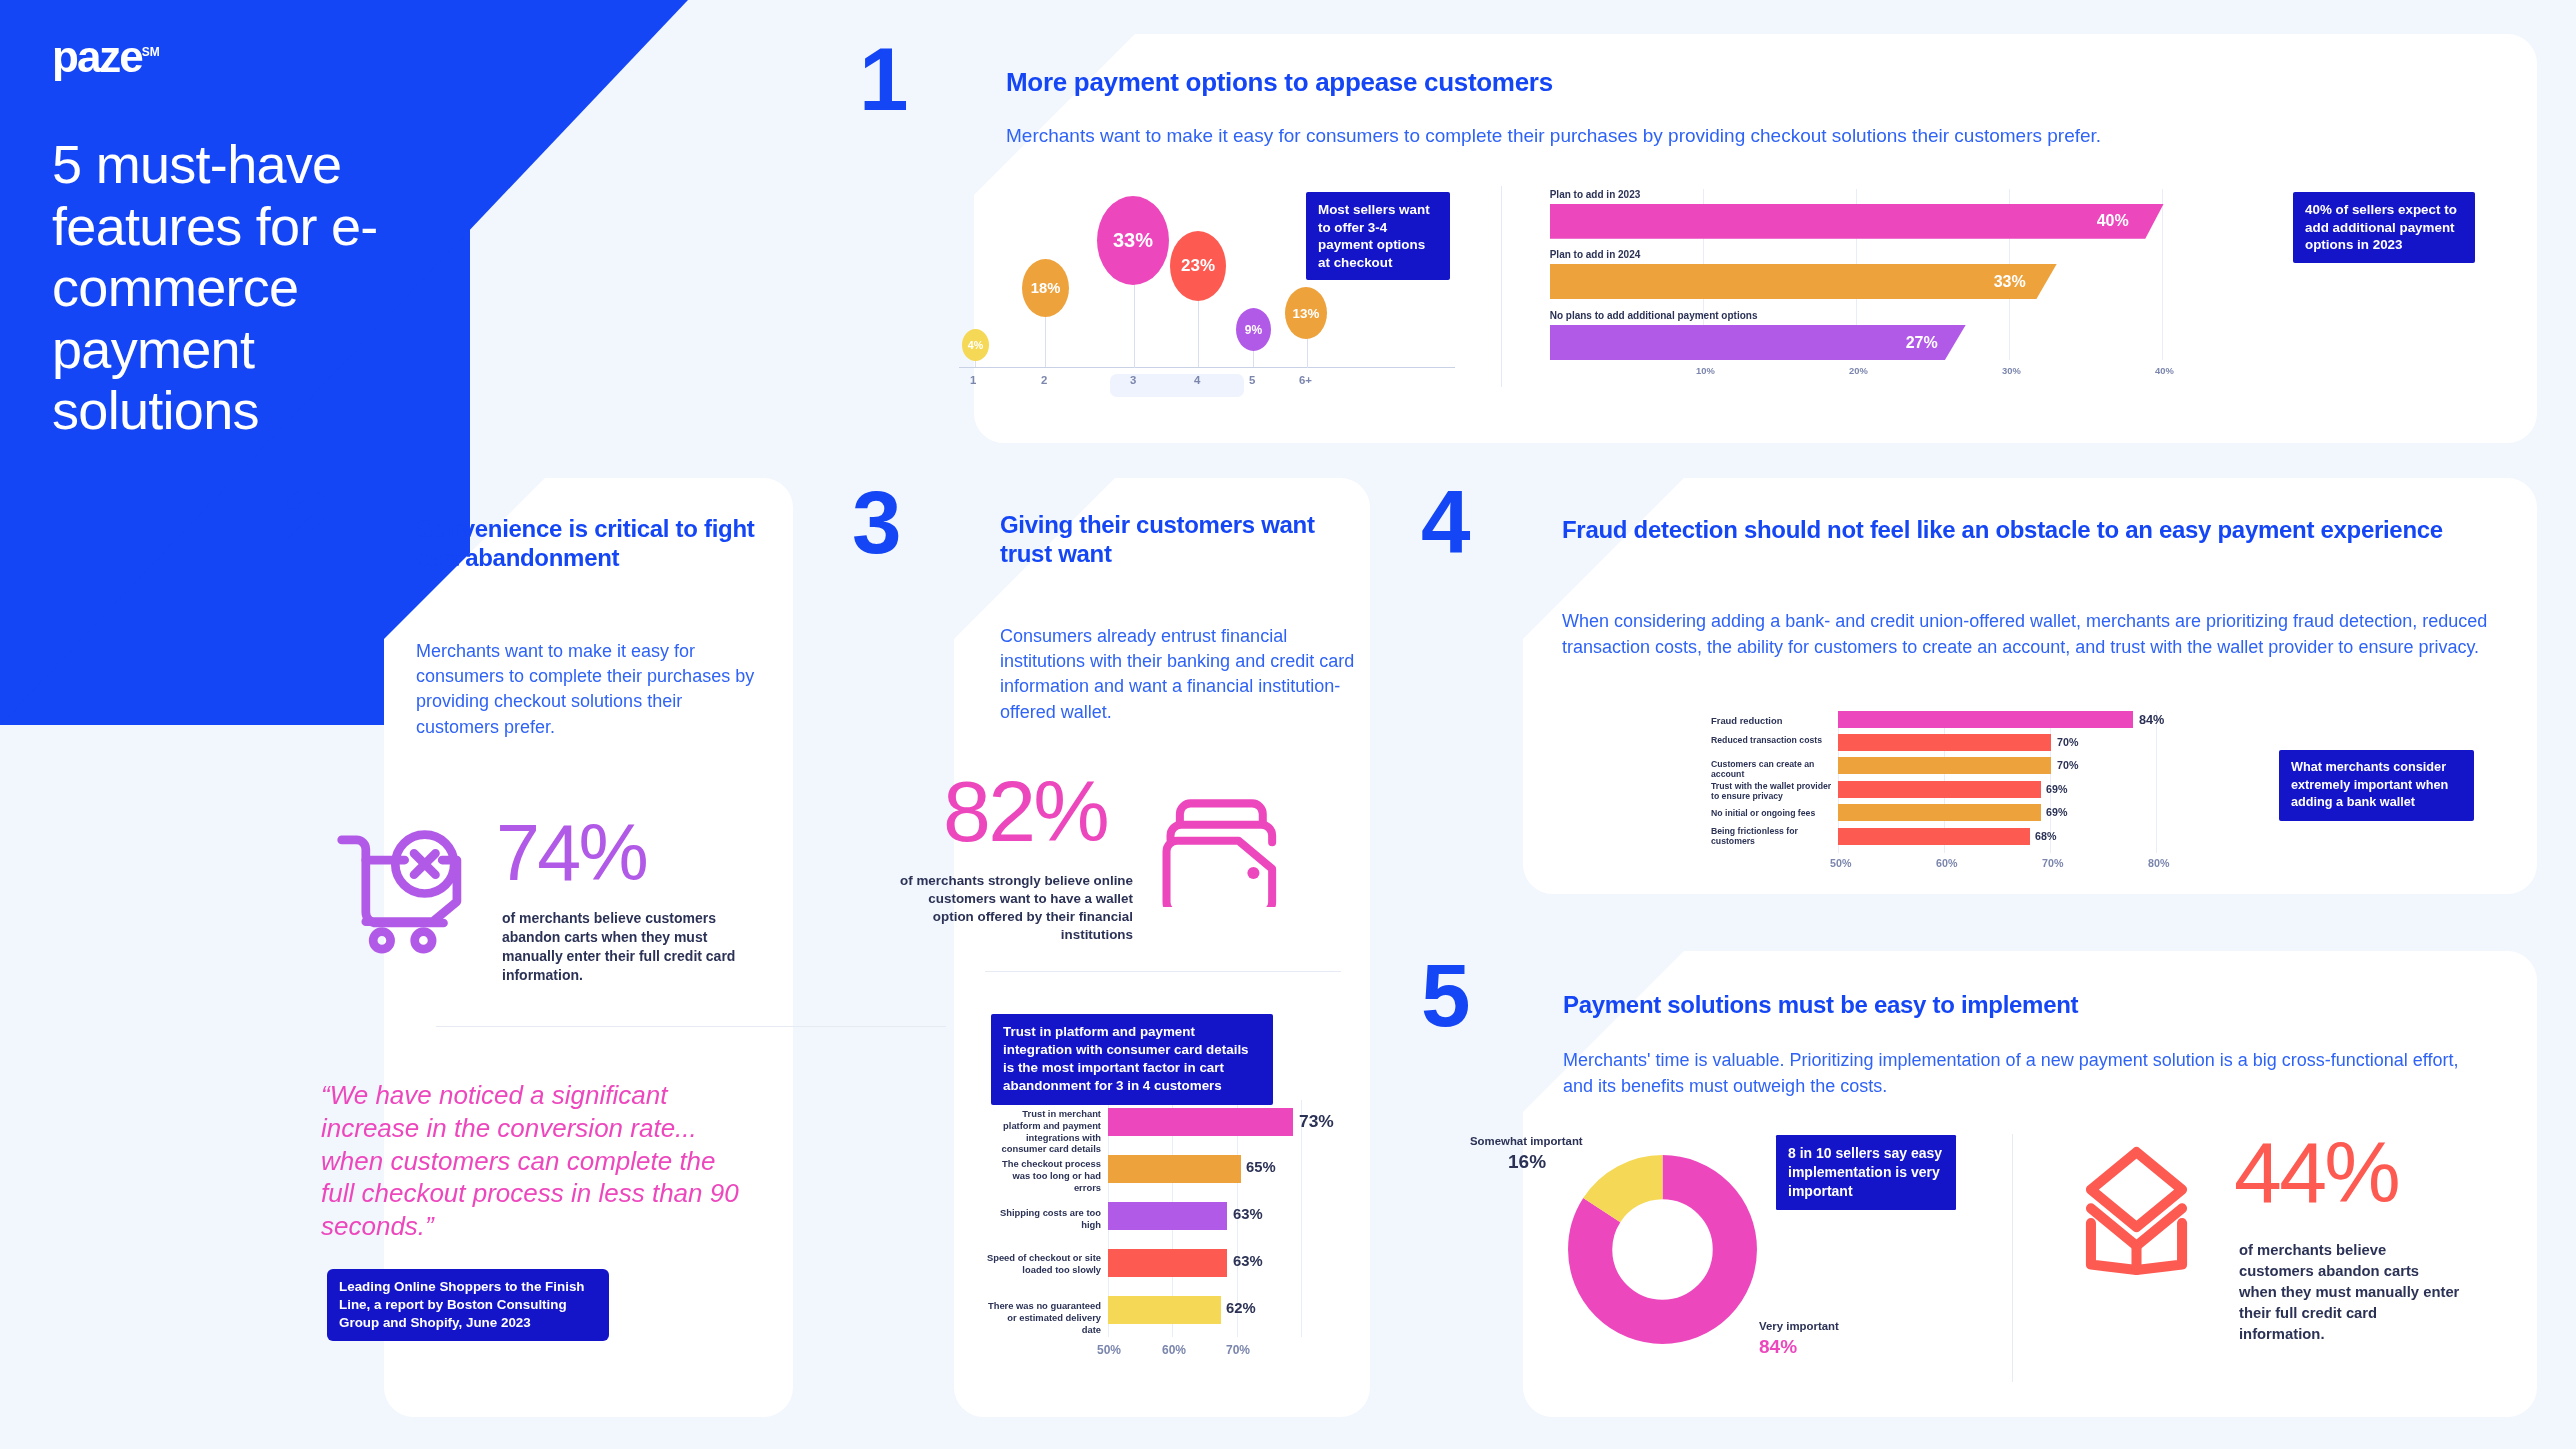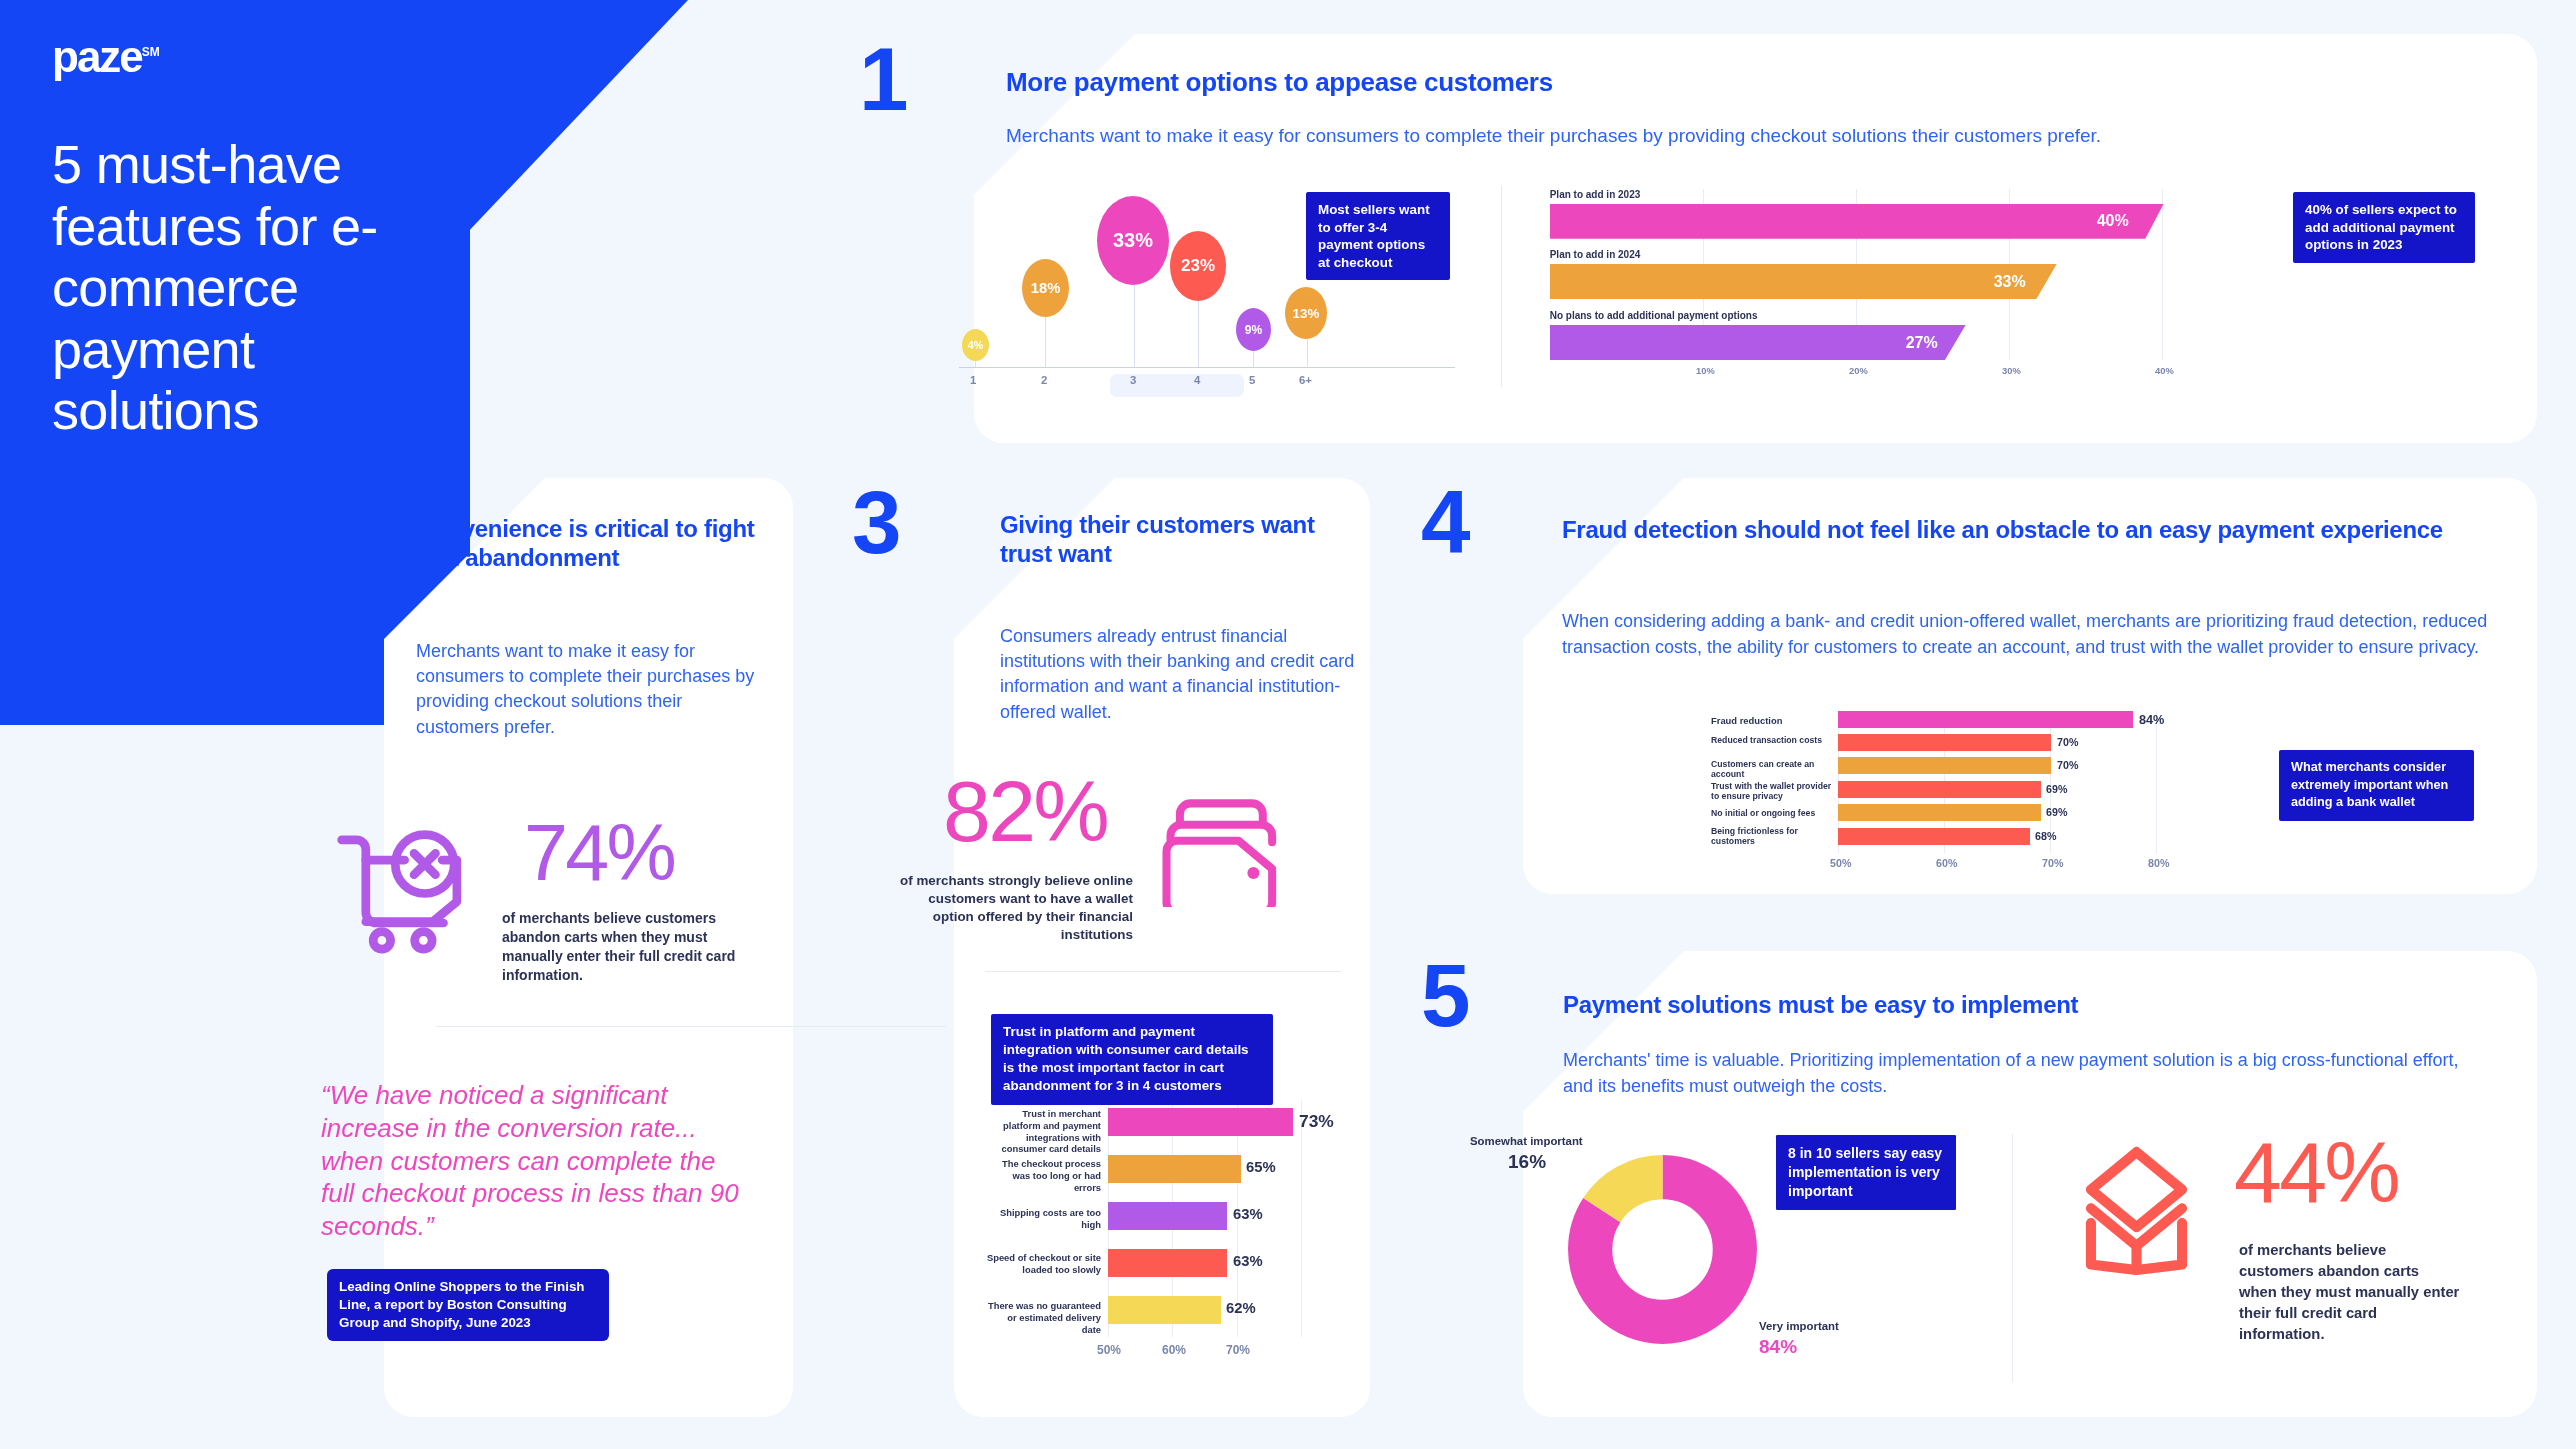--- a/index.html
+++ b/index.html
@@ -166,21 +166,21 @@
     <path d="M10 22 h22 a14 14 0 0 1 14 14 v94 a16 16 0 0 0 16 16 h100"></path>
     <path d="M46 52 h58"></path>
     <path d="M160 52 h22 v62 l-36 30 h-100"></path>
     <circle cx="134" cy="58" r="44"></circle>
     <path d="M118 42 l32 32 M150 42 l-32 32"></path>
     <circle cx="70" cy="172" r="13"></circle>
     <circle cx="132" cy="172" r="13"></circle>
   </g>
 </svg>
 
-<div class="bigpct" style="position:absolute; left:496px; top:815px; font-size:79px; color:#b25ae8;margin-left:28px;">74%</div>
+<div class="bigpct" style="position:absolute; left:496px; top:815px; font-size:79px; color:#b25ae8;">74%</div>
 <div class="statdesc" style="position:absolute; left:502px; top:909px; width:255px; font-size:14px;">of merchants believe customers abandon carts when they must manually enter their full credit card information.</div>
 
 <div style="position:absolute; left:436px; top:1026px; width:510px; height:1.3px; background:#e6eaf3;"></div>
 
 <div style="position:absolute; left:321px; top:1079px; width:429px; font-size:26px; line-height:1.26; color:#ed47bd; font-style:italic; font-weight:400;">“We have noticed a significant increase in the conversion rate... when customers can complete the full checkout process in less than 90 seconds.”</div>
 <div class="callout" style="left:327px; top:1269px; width:282px; font-size:13.4px; border-radius:6px; line-height:1.32;">Leading Online Shoppers to the Finish Line, a report by Boston Consulting Group and Shopify, June 2023</div>
 
 <div class="secnum" style="left:852px; top:478px;">3</div>
 <div class="card" style="left:954px; top:478px; width:416px; height:939px;"></div>
 

